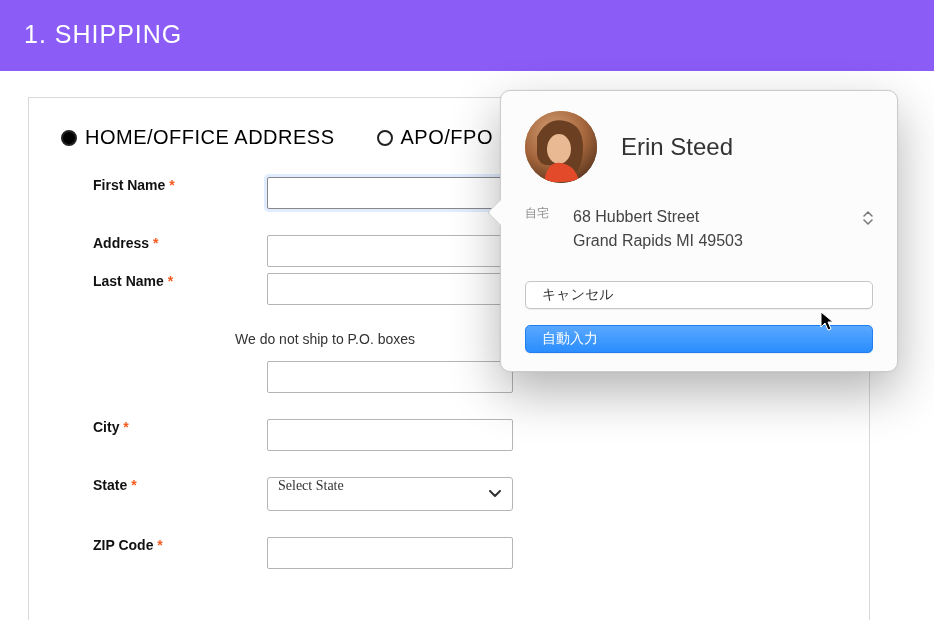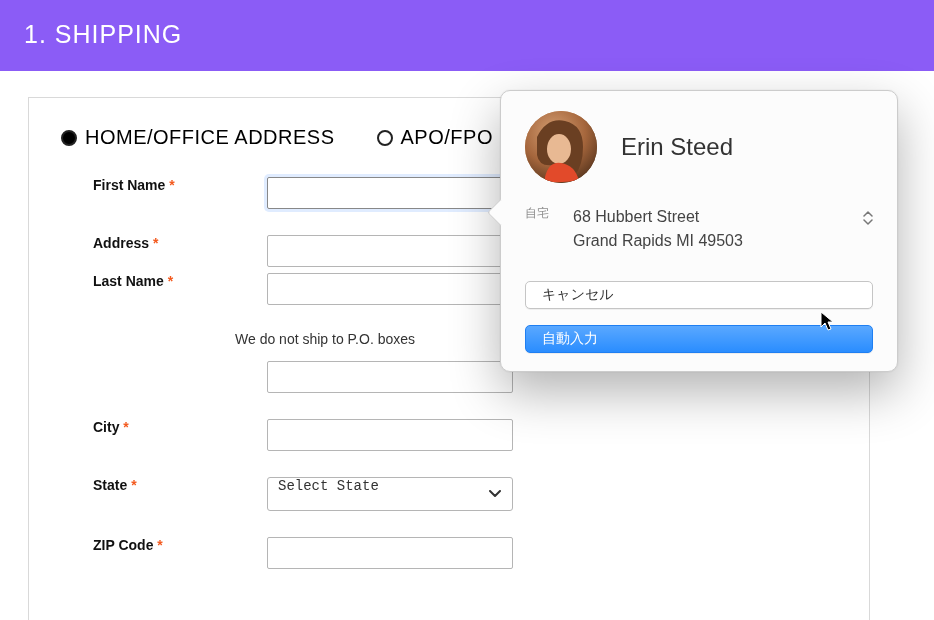--- a/index.html
+++ b/index.html
@@ -131,21 +131,21 @@
   }
 
   .form-select {
     width: 246px;
     height: 34px;
     border: 1px solid #b5b5b5;
     border-radius: 3px;
     box-sizing: border-box;
     padding: 0 30px 0 10px;
     font-size: 14px;
-    font-family: Liberation Mono, monospace;
+    font-family: Liberation Serif, serif;
     color: #333;
     background: #fff;
     appearance: none;
     -webkit-appearance: none;
     position: relative;
   }
   .select-wrap {
     position: relative;
     width: 246px;
   }

